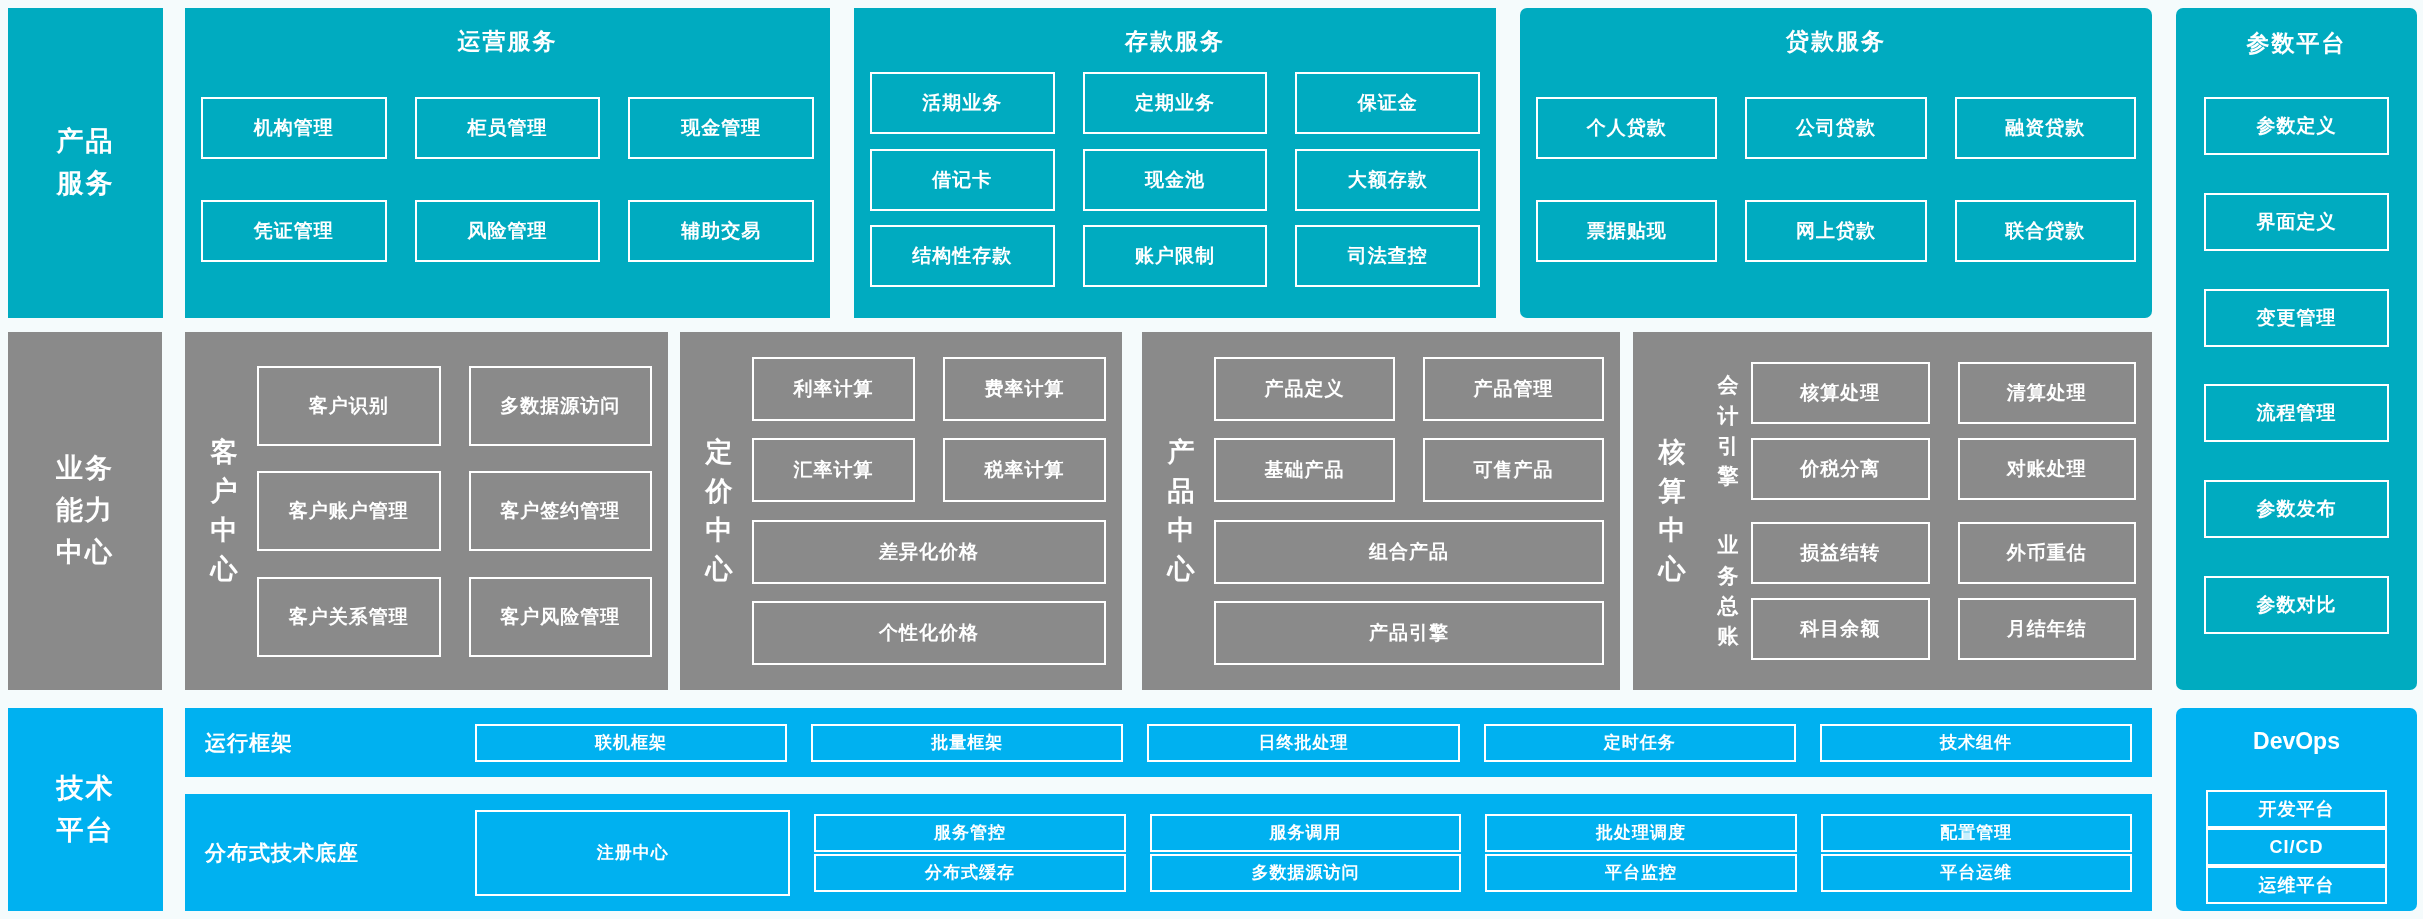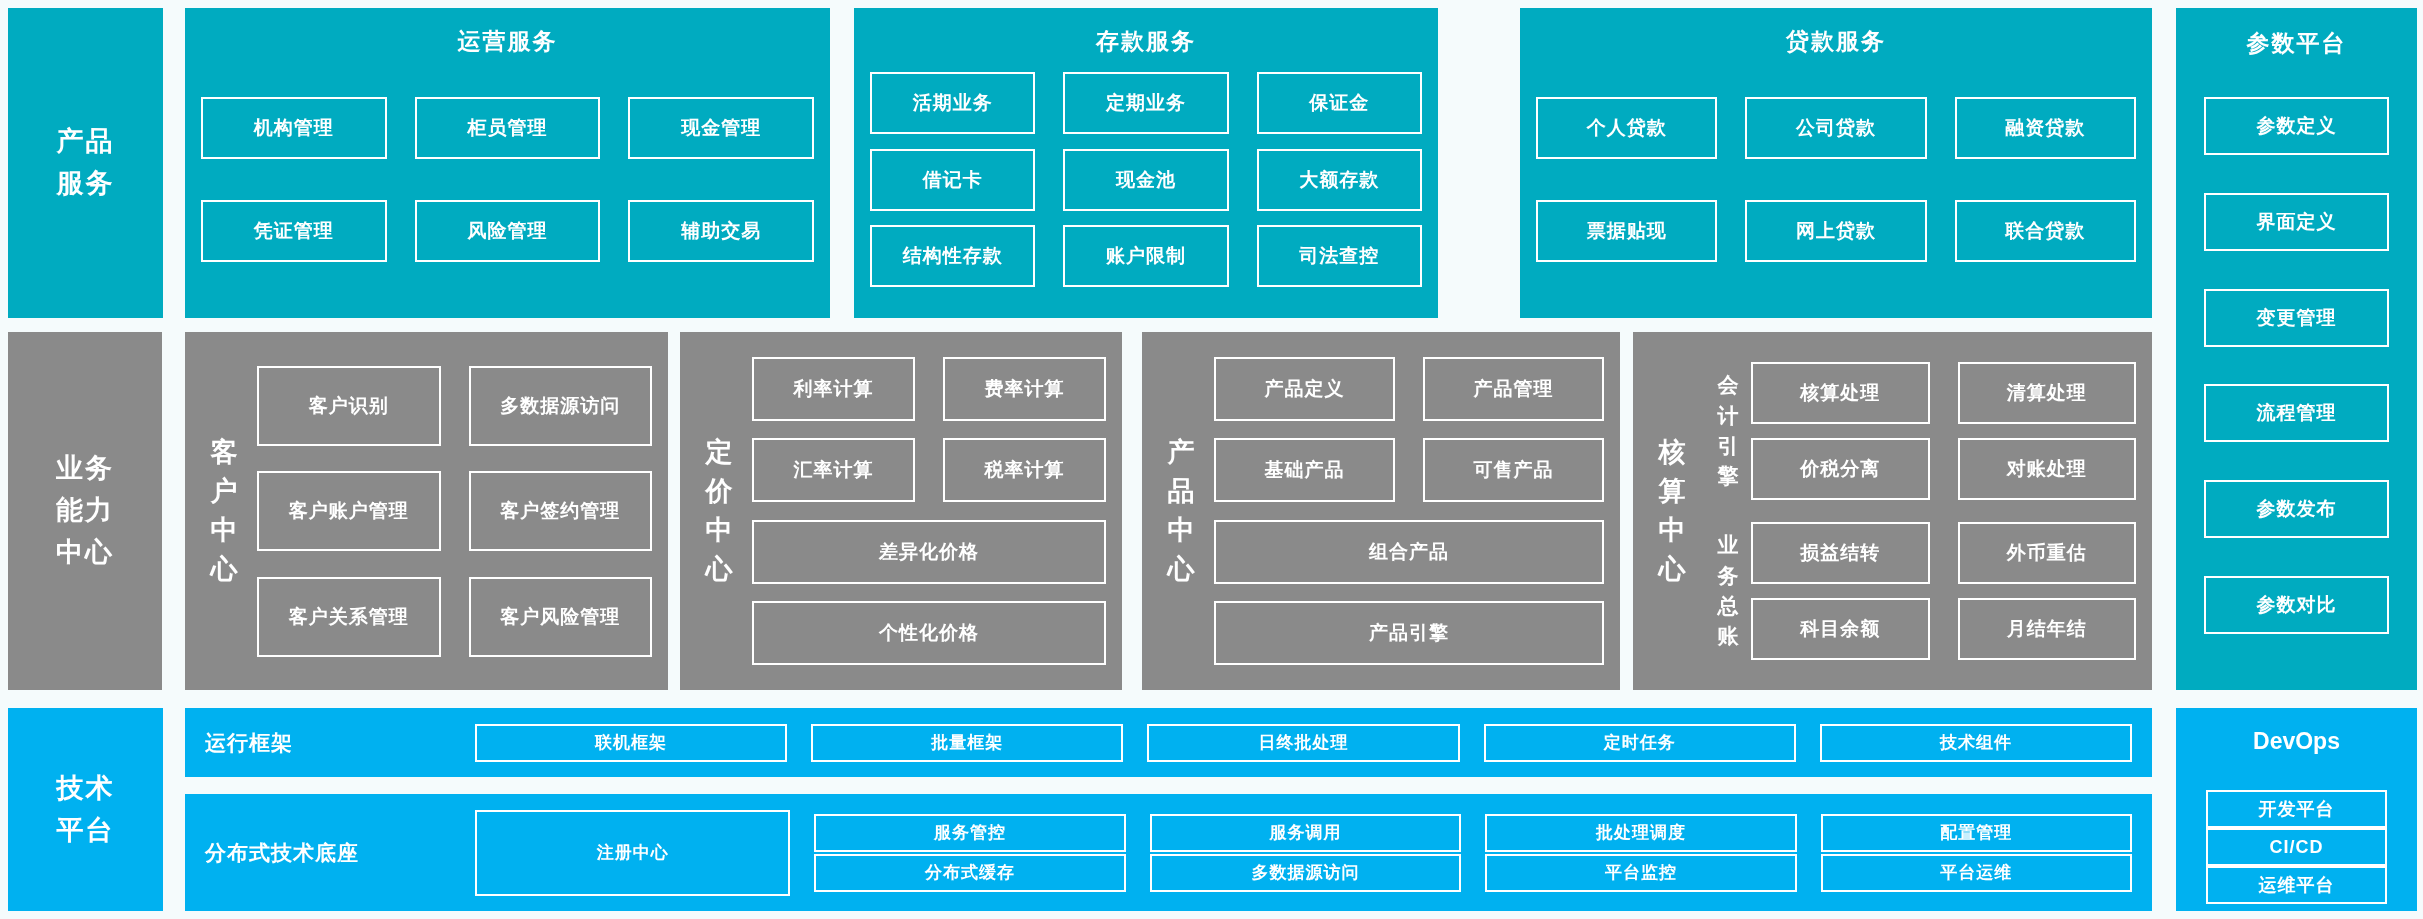--- a/index.html
+++ b/index.html
@@ -20,21 +20,21 @@
   
   .sec{display:flex;flex-direction:column;padding:10px 16px 16px;}
   .sec-title{flex:0 0 auto;text-align:center;font-size:23px;font-weight:bold;padding-top:8px;letter-spacing:2px;}
   .rows{flex:1;display:flex;flex-direction:column;justify-content:space-evenly;}
   .row{display:flex;gap:28px;}
   .box{flex:1;border:2px solid #fff;display:flex;align-items:center;justify-content:center;
        font-size:19px;font-weight:bold;letter-spacing:1px;text-align:center;}
   .sec .box{height:62px;}
 
   
-  .vcol{display:flex;flex-direction:column;padding:12px 0 18px;}
+  .vcol{display:flex;flex-direction:column;padding:12px 0 18px;border-radius:7px;}
   .vcol .rows{flex:1;}
   .vcol .box{flex:0 0 58px;margin:0 28px;}
   .vcol.devops .box{flex:0 0 38px;margin:0 30px;font-size:18px;}
   .vcol.devops .sec-title{letter-spacing:0;}
 
   
   .center{display:flex;padding:8px 16px 8px 6px;}
   .center .rows{flex:1;}
   .center .box{height:80px;}
   .center.compact .box{height:64px;}
@@ -51,22 +51,22 @@
   .band{display:flex;align-items:center;padding:0 20px;gap:24px;}
   .band-label{flex:0 0 246px;font-size:21px;font-weight:bold;letter-spacing:1px;}
   .band .box{height:38px;font-size:17px;}
   .band .tallbox{height:86px;}
   .col{flex:1;display:flex;flex-direction:column;gap:2px;}
   .col .box{flex:0 0 38px;}
 
   
   .pos-prod-sidebar{left:8px;top:8px;width:155px;height:310px;}
   .pos-sec-ops{left:185px;top:8px;width:645px;height:310px;}
-  .pos-sec-dep{left:854px;top:8px;width:584px;height:310px;}
-  .pos-sec-loan{left:1520px;top:8px;width:632px;height:310px;}
+  .pos-sec-dep{left:854px;top:8px;width:642px;height:310px;}
+  .pos-sec-loan{left:1520px;top:8px;width:632px;height:310px;border-radius:7px;}
   .pos-param{left:2176px;top:8px;width:241px;height:682px;}
   .pos-biz-sidebar{left:8px;top:332px;width:154px;height:358px;}
   .pos-c-customer{left:185px;top:332px;width:483px;height:358px;}
   .pos-c-pricing{left:680px;top:332px;width:442px;height:358px;}
   .pos-c-product{left:1142px;top:332px;width:478px;height:358px;}
   .pos-c-accounting{left:1633px;top:332px;width:519px;height:358px;}
   .pos-tech-sidebar{left:8px;top:708px;width:155px;height:203px;}
   .pos-band-runtime{left:185px;top:708px;width:1967px;height:69px;}
   .pos-band-base{left:185px;top:794px;width:1967px;height:117px;}
   .pos-devops{left:2176px;top:708px;width:241px;height:203px;}

